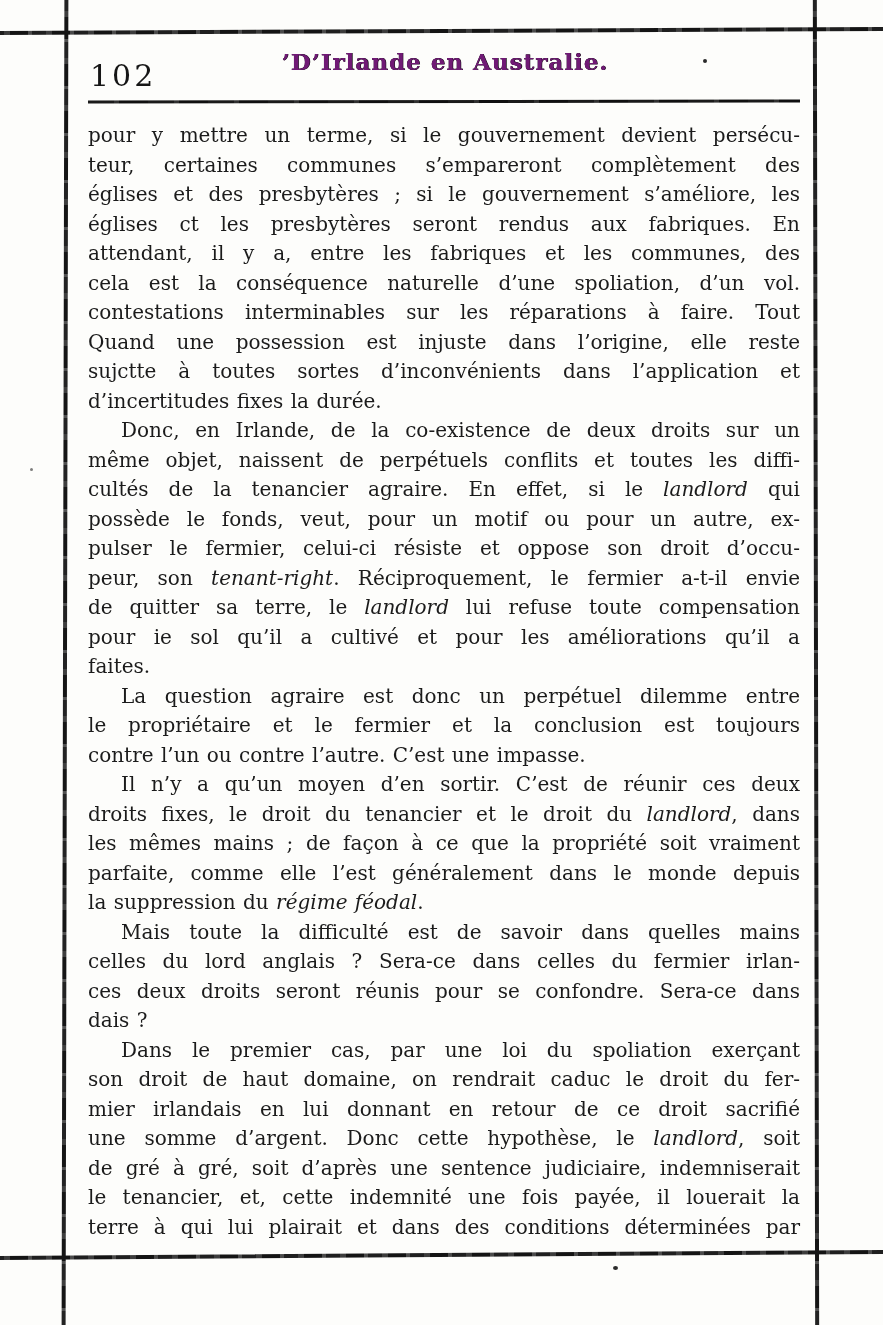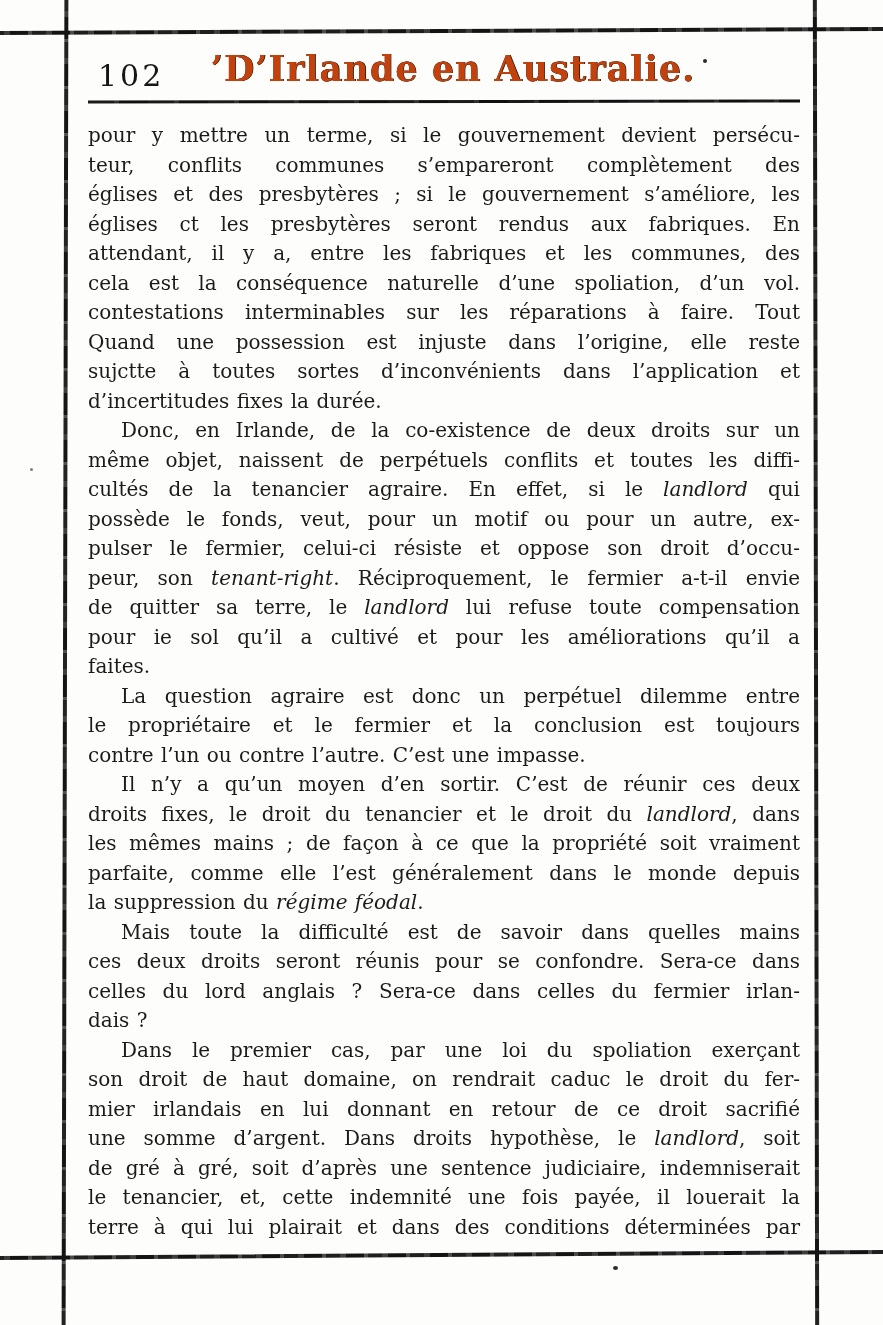--- a/index.html
+++ b/index.html
@@ -24,30 +24,30 @@
   .rule-bottom { top: 1253px; transform: rotate(-0.4deg); }
   .rule-v {
     position: absolute; top: -5px; height: 1335px; width: 4px;
     background: repeating-linear-gradient(to bottom,
       #232323 0 16px, #3e3e3e 16px 22px, #151515 22px 44px, #505050 44px 47px);
     border-radius: 2px;
   }
   .rule-left  { left: 63px; transform: rotate(0.12deg); }
   .rule-right { left: 814px; transform: rotate(-0.1deg); }
 
-  .header { position: absolute; left: 88px; top: 48px; width: 714px; height: 48px; margin-left: 8px; }
+  .header { position: absolute; left: 88px; top: 48px; width: 714px; height: 48px; }
   .page-number {
     position: absolute; left: 2px; top: 10px;
     font-size: 30px; letter-spacing: 3px; color: #161616;
   }
   .running-title {
     position: absolute; left: 0; right: 0; top: 0;
     text-align: center;
-    font-size: 35px; font-weight: bold; letter-spacing: 1px;
-    color: #c2410c;
+    font-size: 23px; font-weight: bold; letter-spacing: 1px;
+    color: #701a75;
     text-shadow: 0.6px 0 0 #121212, 0 0.4px 0 #121212;
   }
   .header-rule {
     position: absolute; left: 88px; top: 100px; width: 712px; height: 3px;
     background: repeating-linear-gradient(to right,
       #1a1a1a 0 26px, #303030 26px 31px, #101010 31px 60px);
     transform: rotate(-0.1deg);
   }
 
   .body-text {
@@ -81,21 +81,21 @@
   <div class="rule-v rule-right"></div>
 
   <div class="header">
     <span class="page-number">102</span>
     <span class="running-title">’D’Irlande en Australie.</span>
   </div>
   <div class="header-rule"></div>
 
   <div class="body-text" id="body-text">
       <div class="line"><span>pour y mettre un terme, si le gouvernement devient persécu-</span></div>
-      <div class="line"><span>teur, conflits communes s’empareront complètement des</span></div>
+      <div class="line"><span>teur, certaines communes s’empareront complètement des</span></div>
       <div class="line"><span>églises et des presbytères ; si le gouvernement s’améliore, les</span></div>
       <div class="line"><span>églises ct les presbytères seront rendus aux fabriques. En</span></div>
       <div class="line"><span>attendant, il y a, entre les fabriques et les communes, des</span></div>
       <div class="line"><span>cela est la conséquence naturelle d’une spoliation, d’un vol.</span></div>
       <div class="line"><span>contestations interminables sur les réparations à faire. Tout</span></div>
       <div class="line"><span>Quand une possession est injuste dans l’origine, elle reste</span></div>
       <div class="line"><span>sujctte à toutes sortes d’inconvénients dans l’application et</span></div>
       <div class="line end"><span>d’incertitudes fixes la durée.</span></div>
       <div class="line indent"><span>Donc, en Irlande, de la co-existence de deux droits sur un</span></div>
       <div class="line"><span>même objet, naissent de perpétuels conflits et toutes les diffi-</span></div>
@@ -108,27 +108,27 @@
       <div class="line end"><span>faites.</span></div>
       <div class="line indent"><span>La question agraire est donc un perpétuel dilemme entre</span></div>
       <div class="line"><span>le propriétaire et le fermier et la conclusion est toujours</span></div>
       <div class="line end"><span>contre l’un ou contre l’autre. C’est une impasse.</span></div>
       <div class="line indent"><span>Il n’y a qu’un moyen d’en sortir. C’est de réunir ces deux</span></div>
       <div class="line"><span>droits fixes, le droit du tenancier et le droit du </span><span class="it">landlord</span><span>, dans</span></div>
       <div class="line"><span>les mêmes mains ; de façon à ce que la propriété soit vraiment</span></div>
       <div class="line"><span>parfaite, comme elle l’est généralement dans le monde depuis</span></div>
       <div class="line end"><span>la suppression du </span><span class="it">régime féodal</span><span>.</span></div>
       <div class="line indent"><span>Mais toute la difficulté est de savoir dans quelles mains</span></div>
+      <div class="line"><span>celles du lord anglais ? Sera-ce dans celles du fermier irlan-</span></div>
       <div class="line"><span>ces deux droits seront réunis pour se confondre. Sera-ce dans</span></div>
-      <div class="line"><span>celles du lord anglais ? Sera-ce dans celles du fermier irlan-</span></div>
       <div class="line end"><span>dais ?</span></div>
       <div class="line indent"><span>Dans le premier cas, par une loi du spoliation exerçant</span></div>
       <div class="line"><span>son droit de haut domaine, on rendrait caduc le droit du fer-</span></div>
       <div class="line"><span>mier irlandais en lui donnant en retour de ce droit sacrifié</span></div>
-      <div class="line"><span>une somme d’argent. Dans droits hypothèse, le </span><span class="it">landlord</span><span>, soit</span></div>
+      <div class="line"><span>une somme d’argent. Donc cette hypothèse, le </span><span class="it">landlord</span><span>, soit</span></div>
       <div class="line"><span>de gré à gré, soit d’après une sentence judiciaire, indemniserait</span></div>
       <div class="line"><span>le tenancier, et, cette indemnité une fois payée, il louerait la</span></div>
       <div class="line"><span>terre à qui lui plairait et dans des conditions déterminées par</span></div>
     </div>
 
   <div class="speck speck-a"></div>
   <div class="speck speck-b"></div>
   <div class="speck speck-c"></div>
 
 </div>

